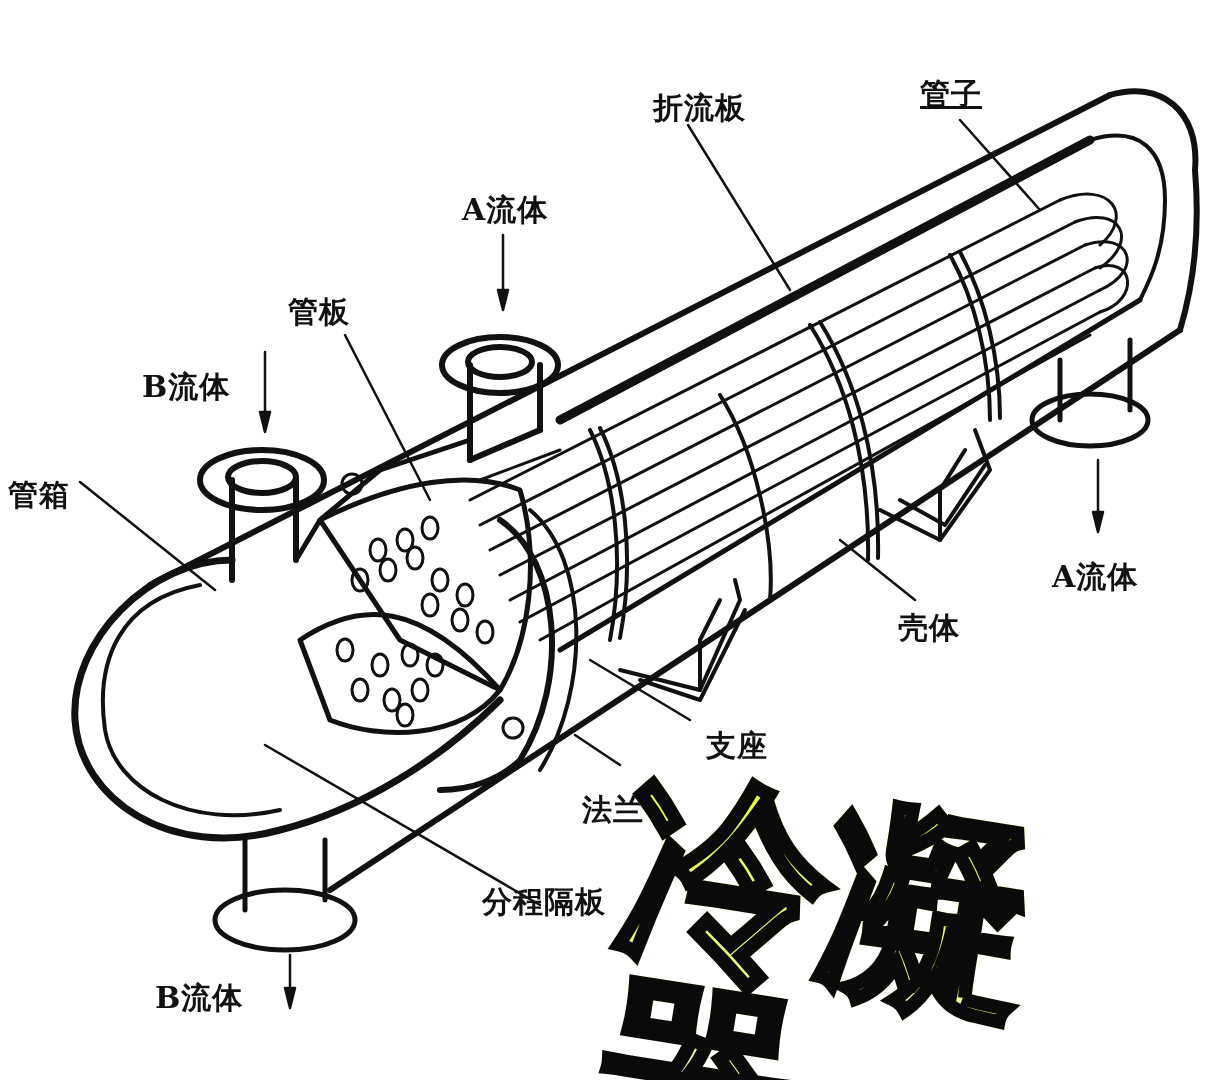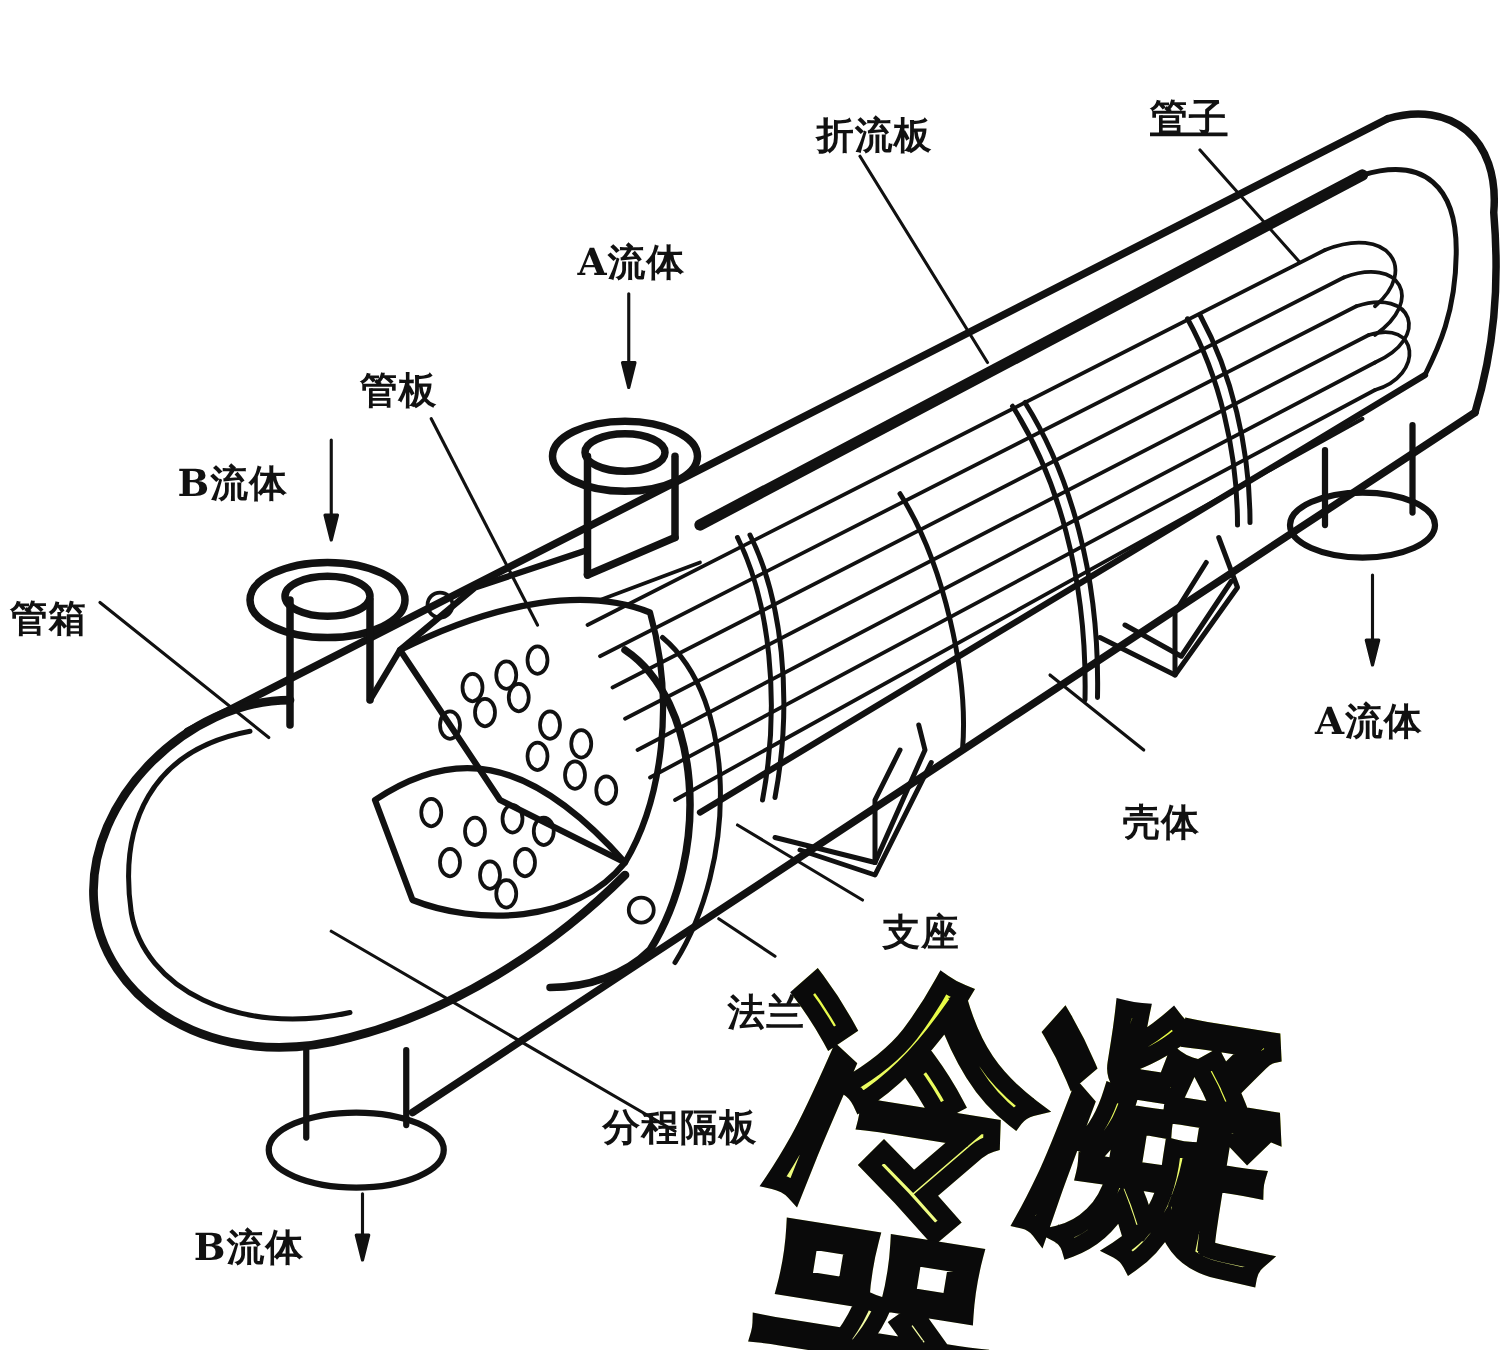--- a/index.html
+++ b/index.html
@@ -159,21 +159,21 @@
   </svg>
 
   
   <span class="lbl" style="left:653px;top:88px;">折流板</span>
   <span class="lbl" style="left:920px;top:74px;text-decoration:underline;">管子</span>
   <span class="lbl" style="left:462px;top:190px;">A流体</span>
   <span class="lbl" style="left:288px;top:292px;font-family:Liberation Serif, serif;">管板</span>
   <span class="lbl" style="left:142px;top:367px;">B流体</span>
   <span class="lbl" style="left:8px;top:475px;">管箱</span>
   <span class="lbl" style="left:1052px;top:557px;">A流体</span>
-  <span class="lbl" style="left:898px;top:608px;margin-top:30px;">壳体</span>
+  <span class="lbl" style="left:898px;top:608px;">壳体</span>
   <span class="lbl" style="left:706px;top:726px;">支座</span>
   <span class="lbl" style="left:582px;top:790px;">法兰</span>
   <span class="lbl" style="left:482px;top:882px;">分程隔板</span>
   <span class="lbl" style="left:155px;top:978px;">B流体</span>
 
   
   <div class="title-wrap">
     <div class="title-text">冷凝器</div>
   </div>
 </div>

